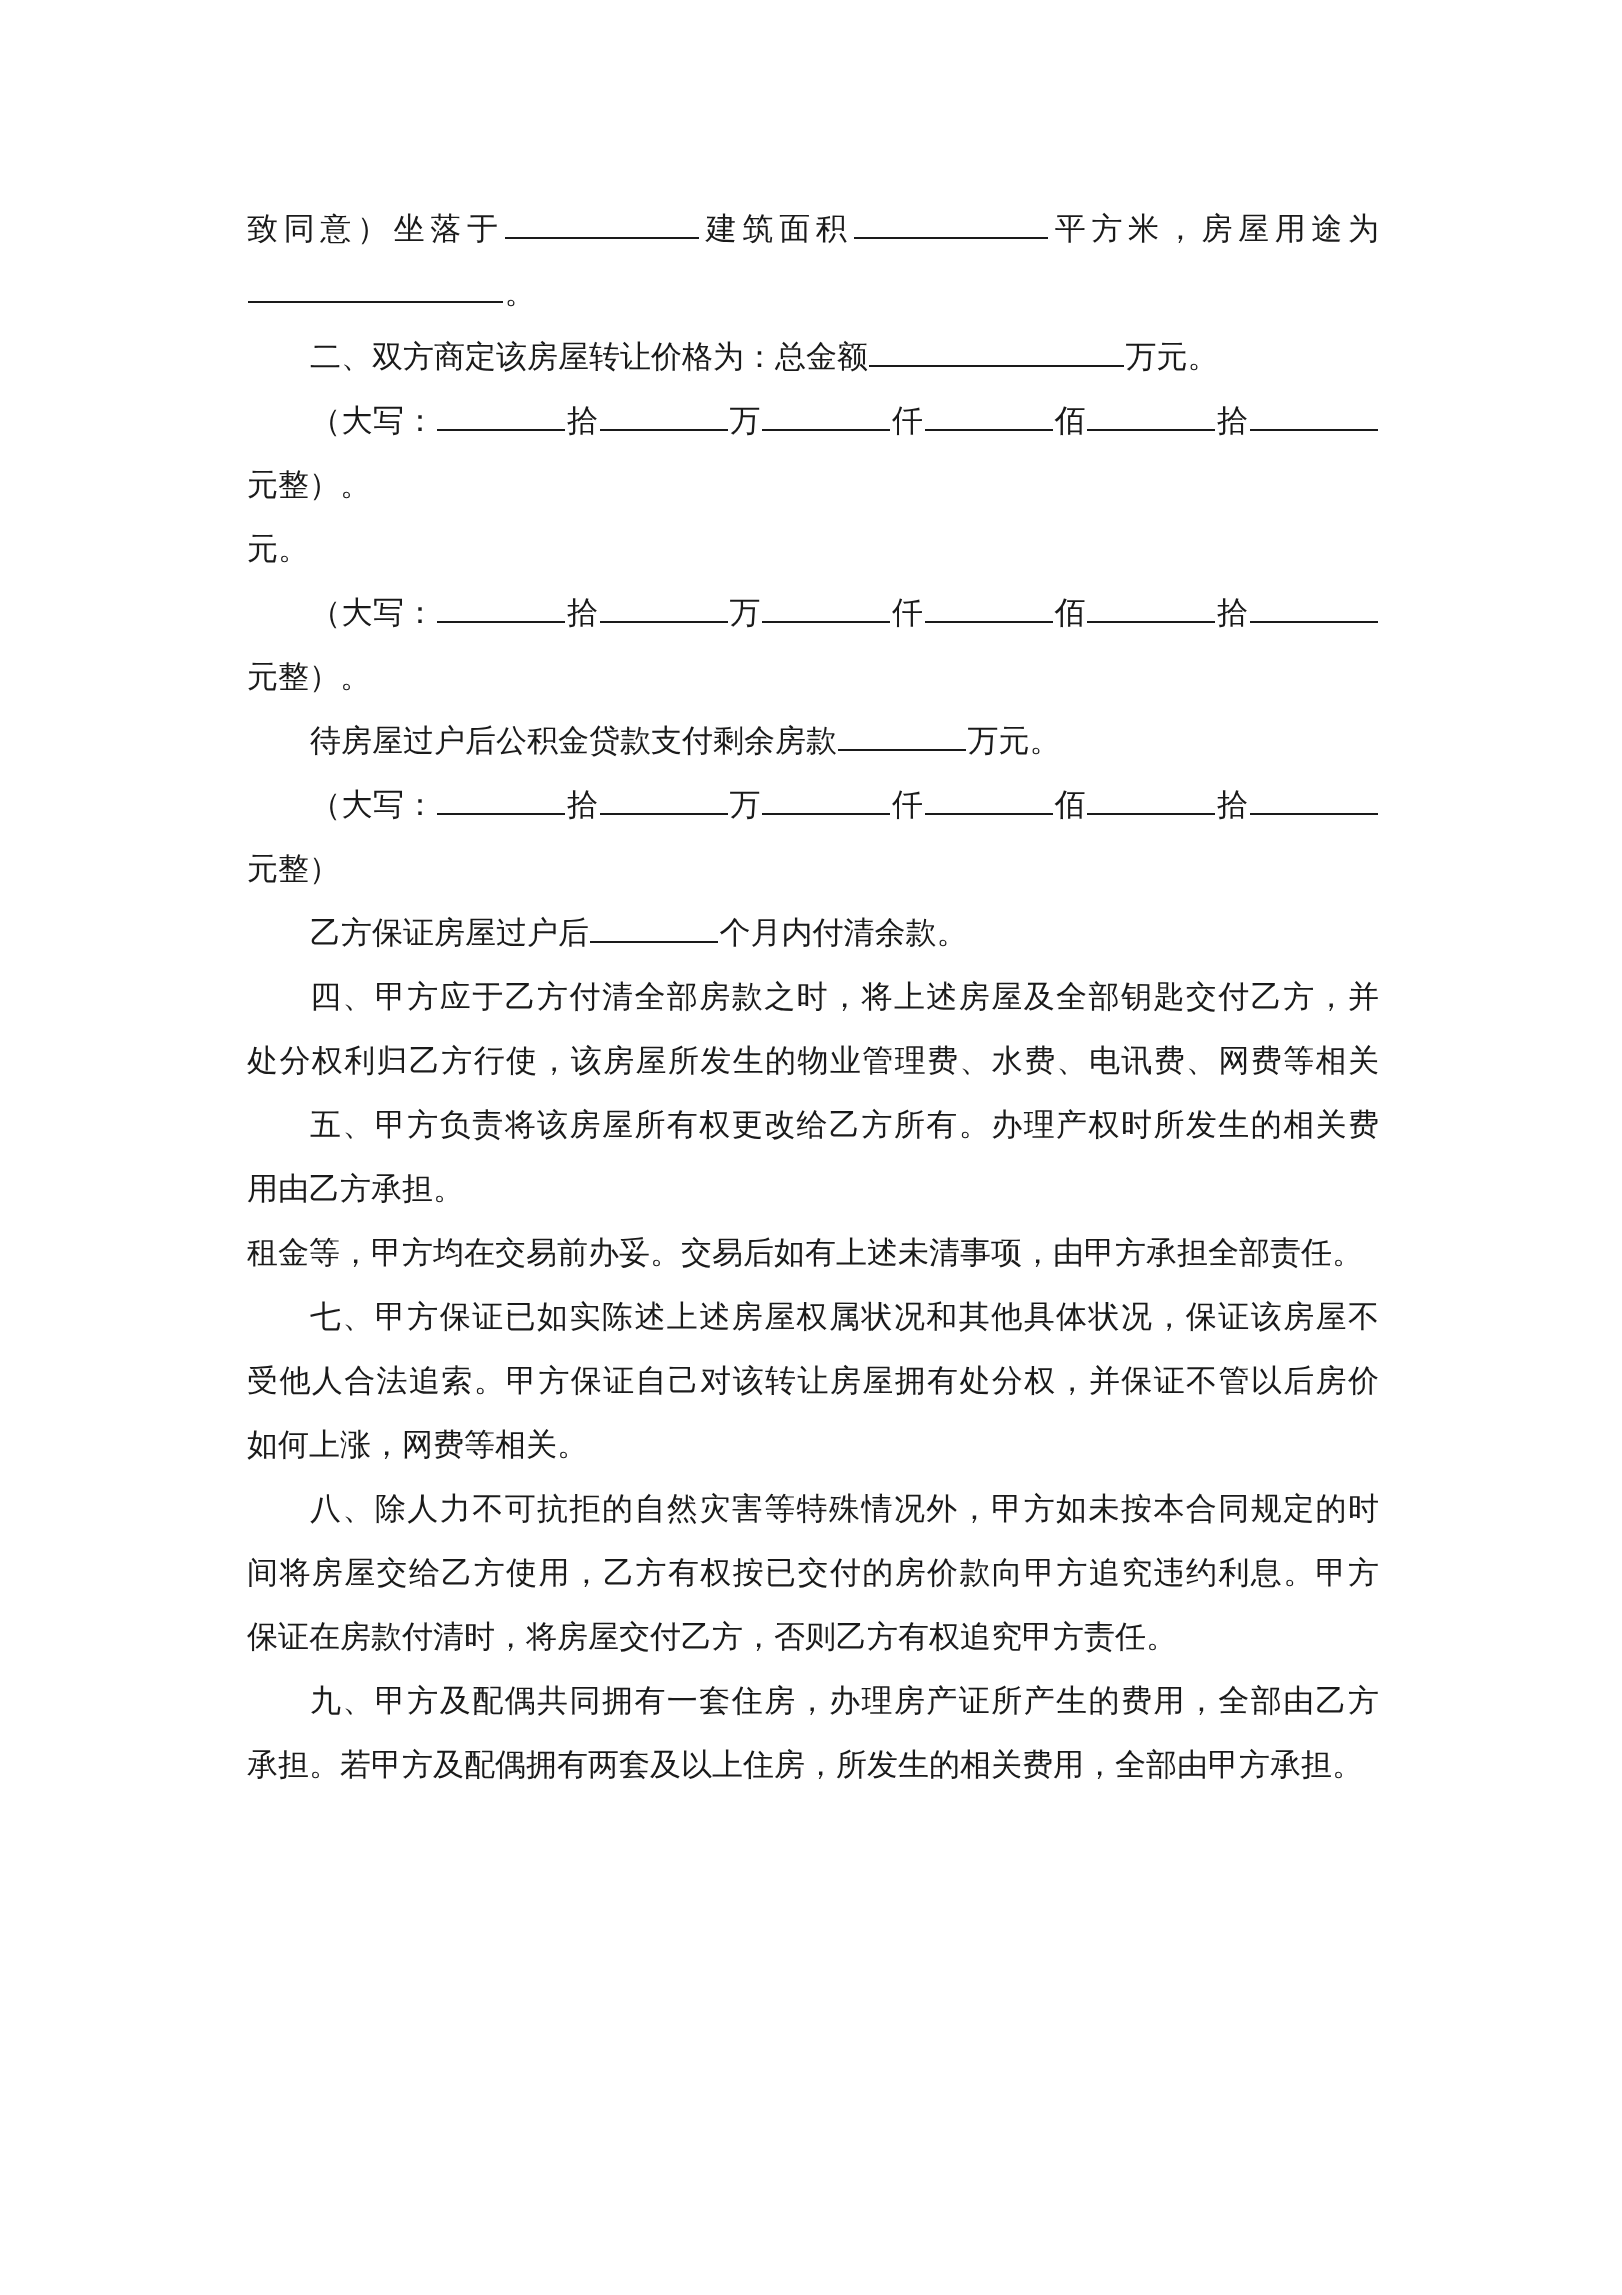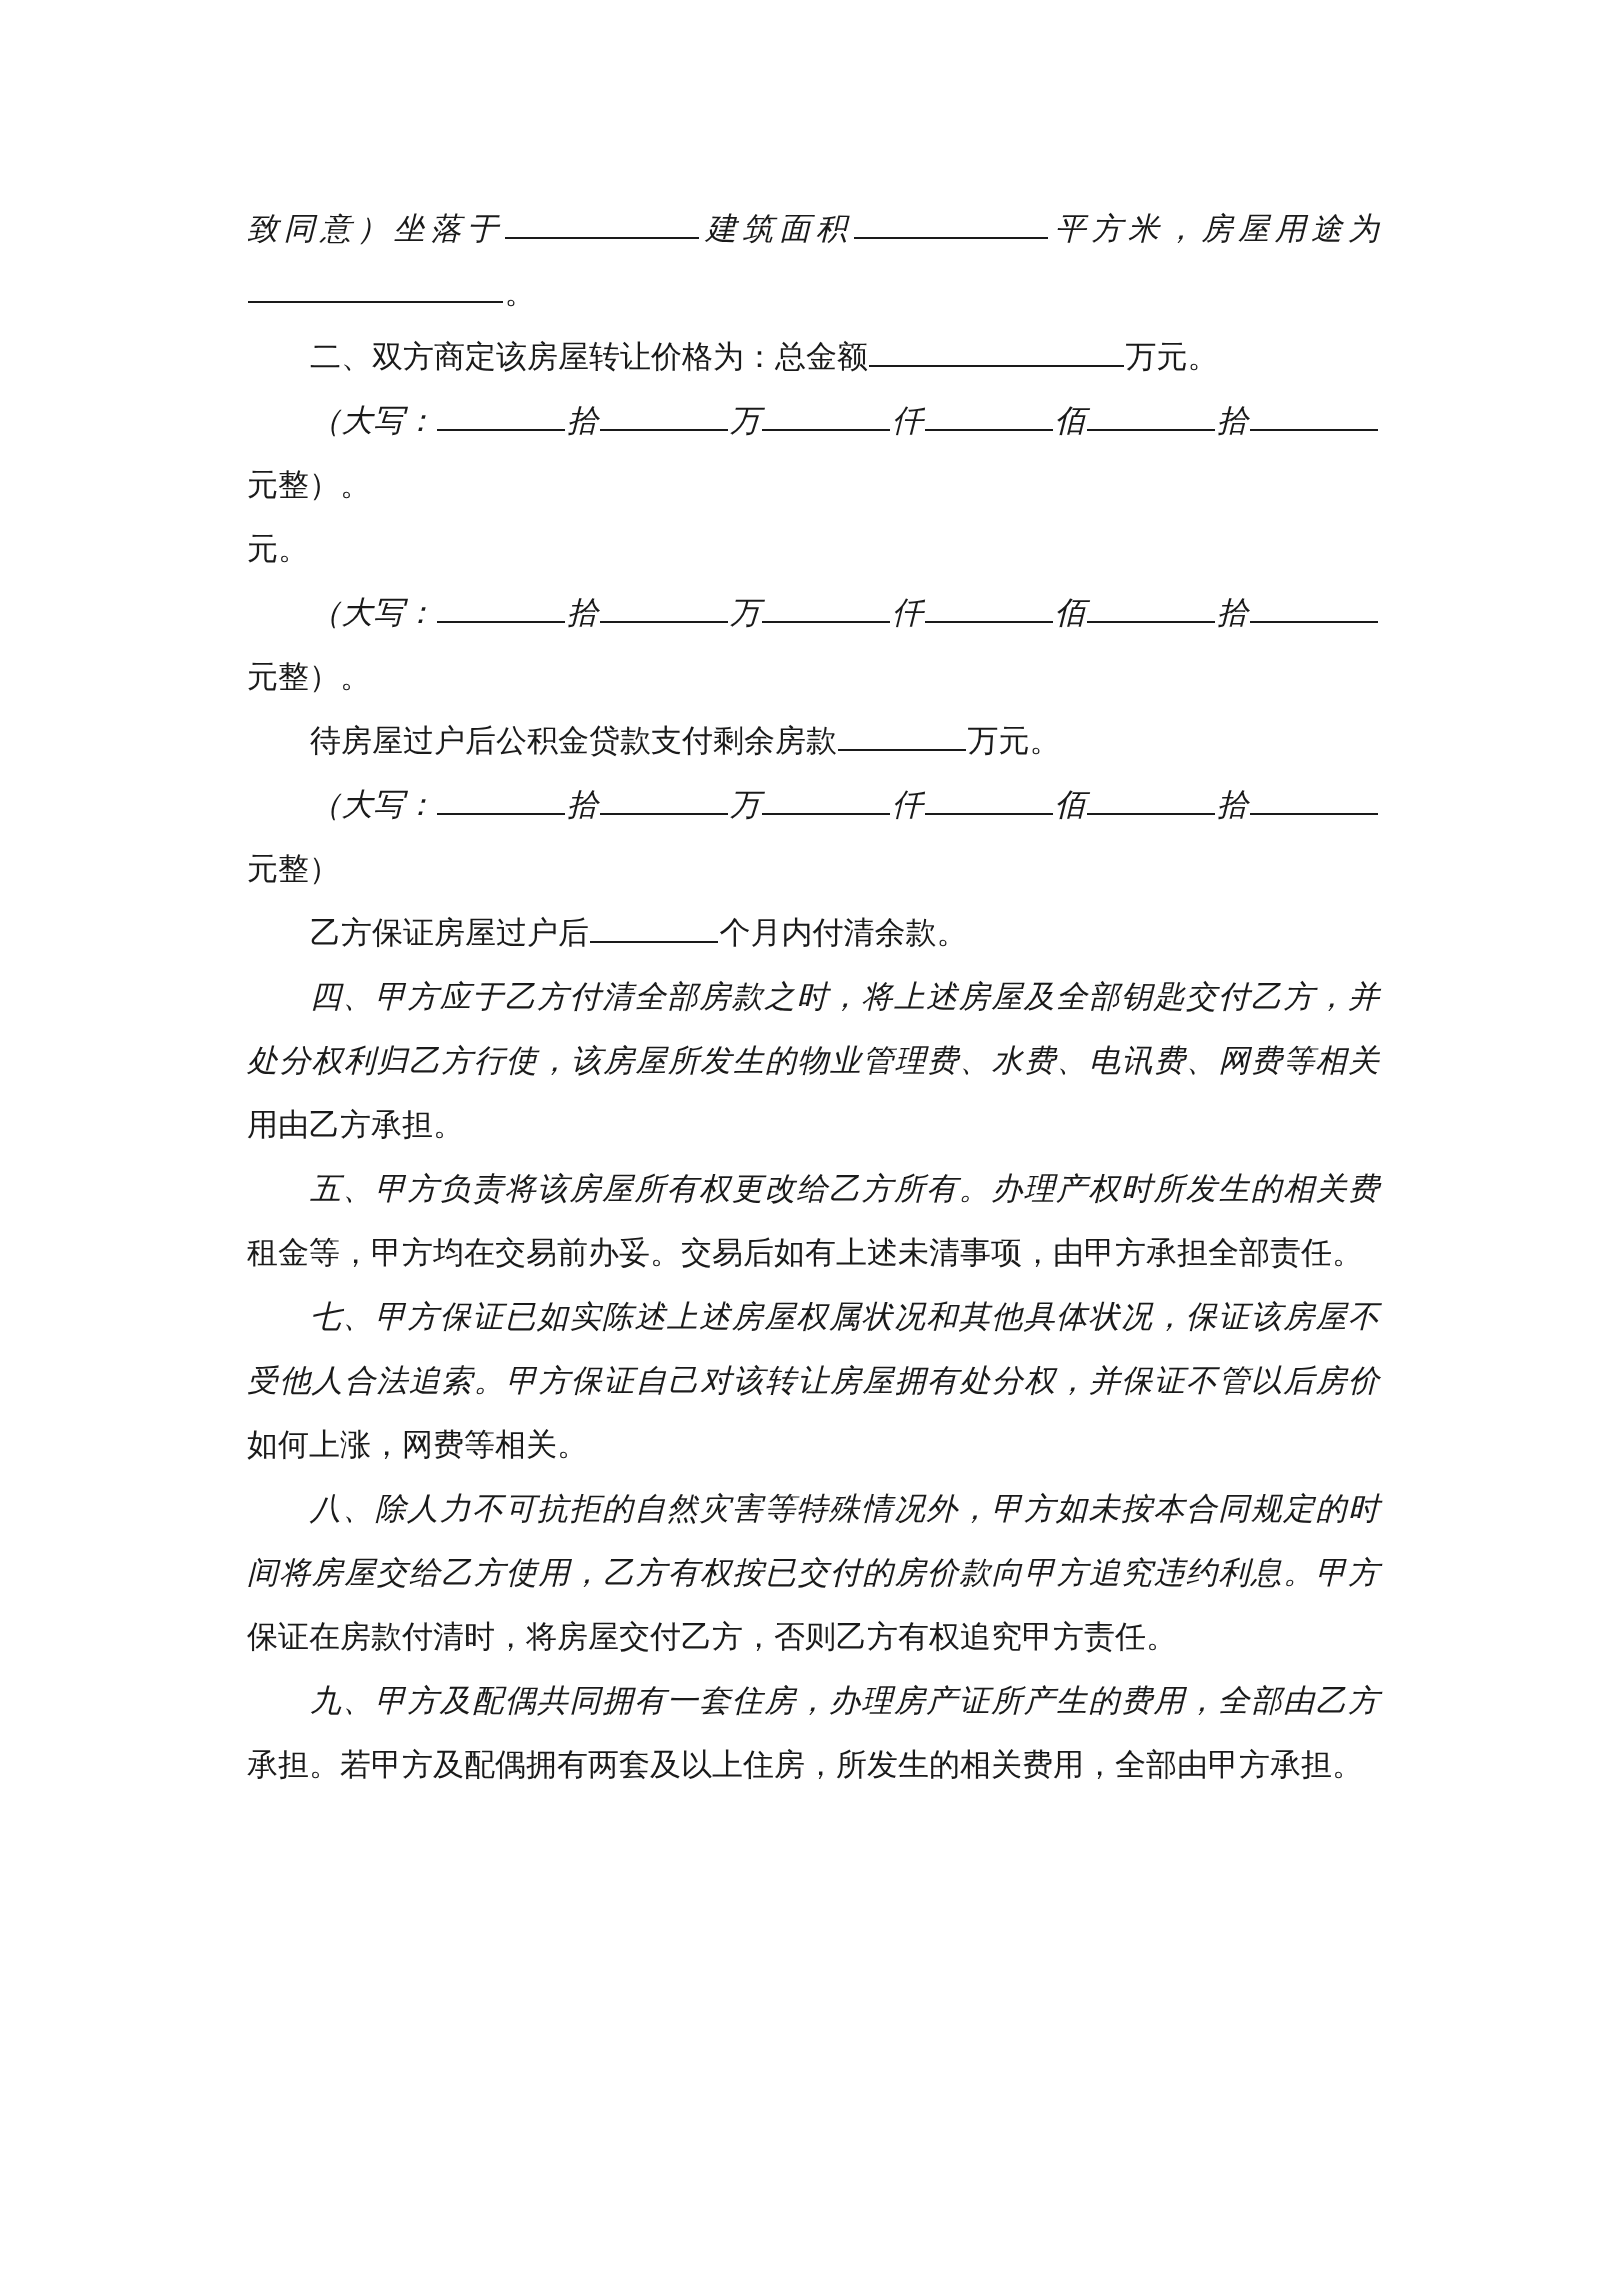--- a/index.html
+++ b/index.html
@@ -4,21 +4,21 @@
 <style>
   html, body { margin: 0; padding: 0; background: #ffffff; }
   body { width: 1623px; height: 2295px; position: relative; overflow: hidden; }
   .page {
     position: absolute; left: 247px; top: 196px; width: 1132px;
     font-family: "DejaVu Serif", "Liberation Serif", serif;
     font-size: 31px; color: #1a1a1a;
   }
   .line { height: 64px; line-height: 64px; white-space: nowrap; }
   .indent { padding-left: 63px; }
-  .justify { text-align: justify; text-align-last: justify; font-style: italic; }
+  .justify { text-align: justify; text-align-last: justify; }
   .blank { display: inline-block; border-bottom: 2px solid #1a1a1a; height: 30px; vertical-align: baseline; margin: 0 1.3px; }
   .b-sm { width: 128px; }
   .b-md { width: 194px; }
   .b-lg { width: 255px; }
 </style>
 </head>
 <body>
 
 <div class="page">
 
@@ -57,22 +57,22 @@
   <div class="line indent">
     <span>乙方保证房屋过户后</span><span class="blank b-sm"></span><span>个月内付清余款。</span>
   </div>
 
   <div id="clauses">
       <div>
         <div class="line indent justify">四、甲方应于乙方付清全部房款之时，将上述房屋及全部钥匙交付乙方，并</div>
         <div class="line justify">处分权利归乙方行使，该房屋所发生的物业管理费、水费、电讯费、网费等相关</div>
       </div>
       <div>
+        <div class="line indent justify">五、甲方负责将该房屋所有权更改给乙方所有。办理产权时所发生的相关费</div>
         <div class="line">用由乙方承担。</div>
-        <div class="line indent justify">五、甲方负责将该房屋所有权更改给乙方所有。办理产权时所发生的相关费</div>
       </div>
       <div>
         <div class="line">租金等，甲方均在交易前办妥。交易后如有上述未清事项，由甲方承担全部责任。</div>
       </div>
       <div>
         <div class="line indent justify">七、甲方保证已如实陈述上述房屋权属状况和其他具体状况，保证该房屋不</div>
         <div class="line justify">受他人合法追索。甲方保证自己对该转让房屋拥有处分权，并保证不管以后房价</div>
         <div class="line">如何上涨，网费等相关。</div>
       </div>
       <div>

